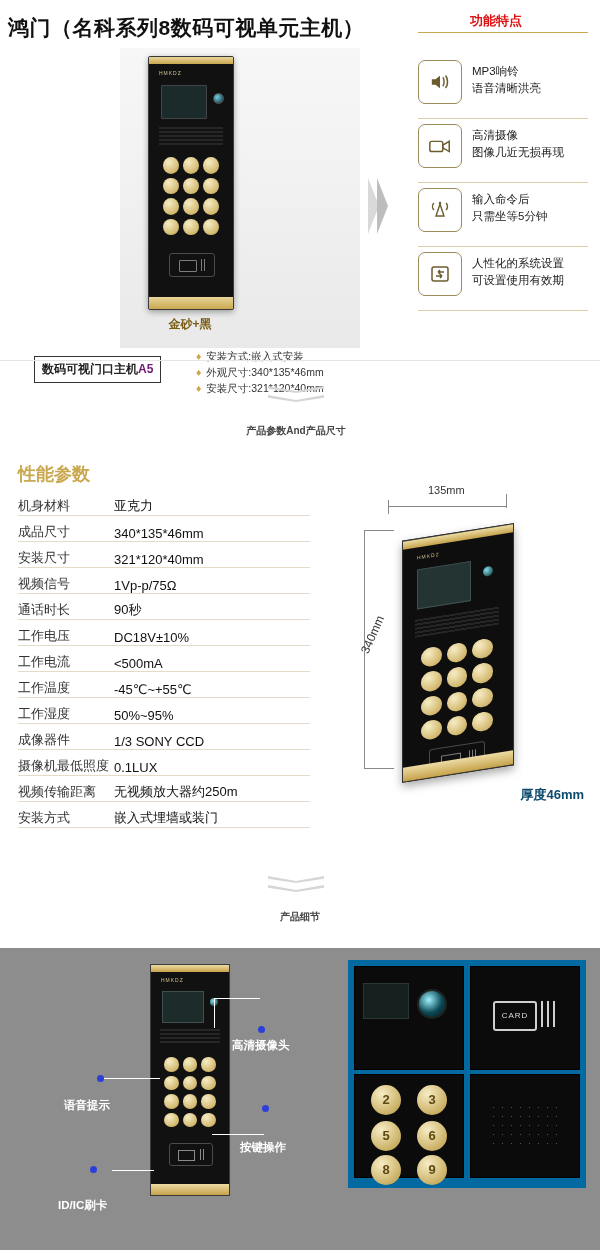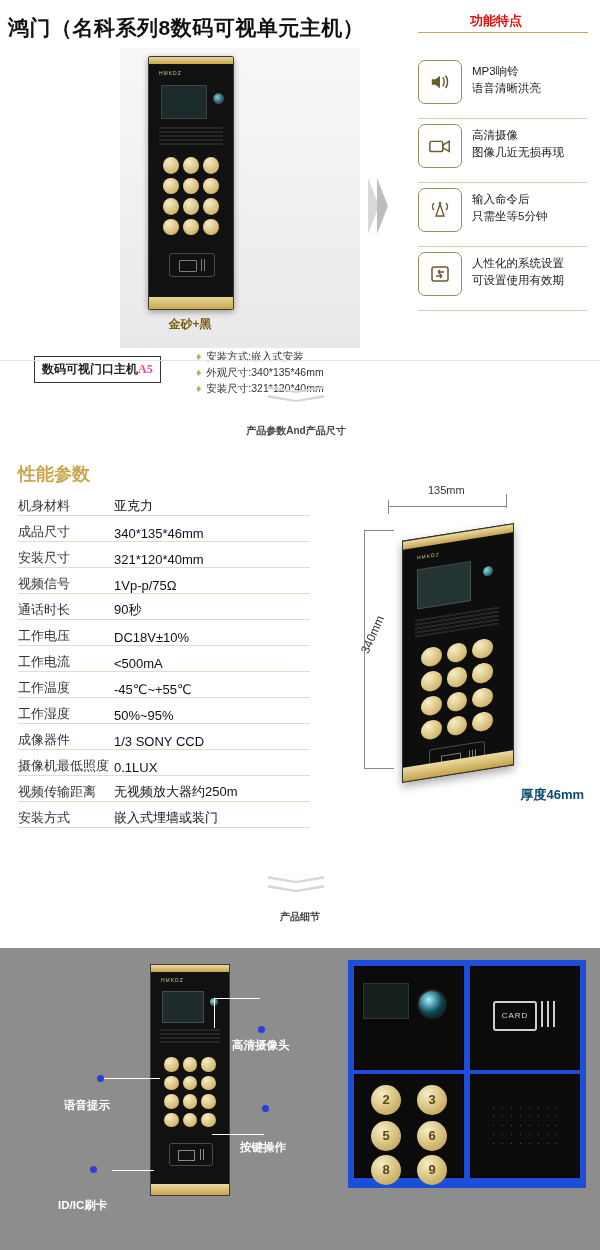--- a/index.html
+++ b/index.html
@@ -73,21 +73,21 @@
     background:repeating-linear-gradient(90deg,#7d7d7d 0 1px,transparent 1px 3px);
   }
   .color-label{
     position:absolute;left:148px;top:268px;width:84px;text-align:center;
     font-size:12px;font-weight:bold;color:#7a5c14;
   }
   .tag-box{
     position:absolute;left:34px;top:308px;
     border:1px solid #333;background:#fff;padding:4px 7px;font-size:12px;font-weight:bold;white-space:nowrap;
   }
-  .tag-box .model{color:#ec4899;font-family:Liberation Serif, serif;}
+  .tag-box .model{color:#701a75;}
   .spec-list{position:absolute;left:196px;top:300px;font-size:10.5px;line-height:16px;color:#333;}
   .spec-list div:before{content:"\2666";color:#c9a84f;margin-right:5px;}
 
   
   .big-arrow{position:absolute;left:368px;top:130px;width:26px;height:56px;}
   .big-arrow i{
     position:absolute;top:0;width:0;height:0;display:block;
     border-top:28px solid transparent;border-bottom:28px solid transparent;
     border-left:11px solid #d9d9d9;
   }
@@ -162,21 +162,21 @@
   .bd-kp{position:absolute;left:13px;top:92px;width:52px;height:70px;display:grid;grid-template-columns:repeat(3,1fr);grid-template-rows:repeat(4,1fr);gap:4px;}
   .bd-kp span{background:radial-gradient(circle at 35% 30%,#f6ecc4,#c3a24a);border-radius:50%;display:block;}
   .bd-dev .cz{position:absolute;left:18px;top:178px;width:42px;height:21px;border:1px solid #4b4b4b;border-radius:3px;}
   .bd-dev .cz i{position:absolute;left:8px;top:6px;width:15px;height:9px;border:1px solid #8b8b8b;display:block;}
   .bd-dev .cz b{position:absolute;right:6px;top:5px;width:6px;height:11px;display:block;background:repeating-linear-gradient(90deg,#8b8b8b 0 1px,transparent 1px 3px);}
 
   .callout{position:absolute;font-size:11.5px;color:#fff;font-weight:bold;white-space:nowrap;}
   .dot{position:absolute;width:7px;height:7px;border-radius:50%;background:#2b3fd8;}
   .lead{position:absolute;height:1px;background:#fff;}
 
-  .photos{position:absolute;left:348px;top:12px;width:238px;height:228px;background:#1d4ed8;padding:6px;box-sizing:border-box;}
+  .photos{position:absolute;left:348px;top:12px;width:238px;height:228px;background:#0369a1;padding:6px;box-sizing:border-box;}
   .ph{position:absolute;background:#0b0b0b;border:1px solid #000;}
   .ph1{left:6px;top:6px;width:108px;height:102px;}
   .ph2{left:122px;top:6px;width:108px;height:102px;}
   .ph3{left:6px;top:114px;width:108px;height:102px;}
   .ph4{left:122px;top:114px;width:108px;height:102px;}
   .ph1 .camlens{position:absolute;left:62px;top:22px;width:26px;height:26px;border-radius:50%;background:radial-gradient(circle at 38% 34%,#9ff2ff,#0b4a55 55%,#061014);border:2px solid #222;}
   .ph1 .scr{position:absolute;left:8px;top:16px;width:44px;height:34px;background:#16201f;border:1px solid #2b3635;}
   .ph2 .card{position:absolute;left:22px;top:34px;width:40px;height:26px;border:2px solid #cfcfcf;border-radius:3px;font-size:8px;color:#ddd;text-align:center;line-height:26px;letter-spacing:1px;}
   .ph2 .waves{position:absolute;left:70px;top:34px;width:18px;height:26px;background:repeating-linear-gradient(90deg,#cfcfcf 0 2px,transparent 2px 6px);}
   .ph3 .k{position:absolute;width:30px;height:30px;border-radius:50%;background:radial-gradient(circle at 35% 30%,#f6ecc4,#b9983f);color:#5d4a12;font-size:13px;font-weight:bold;text-align:center;line-height:30px;}

